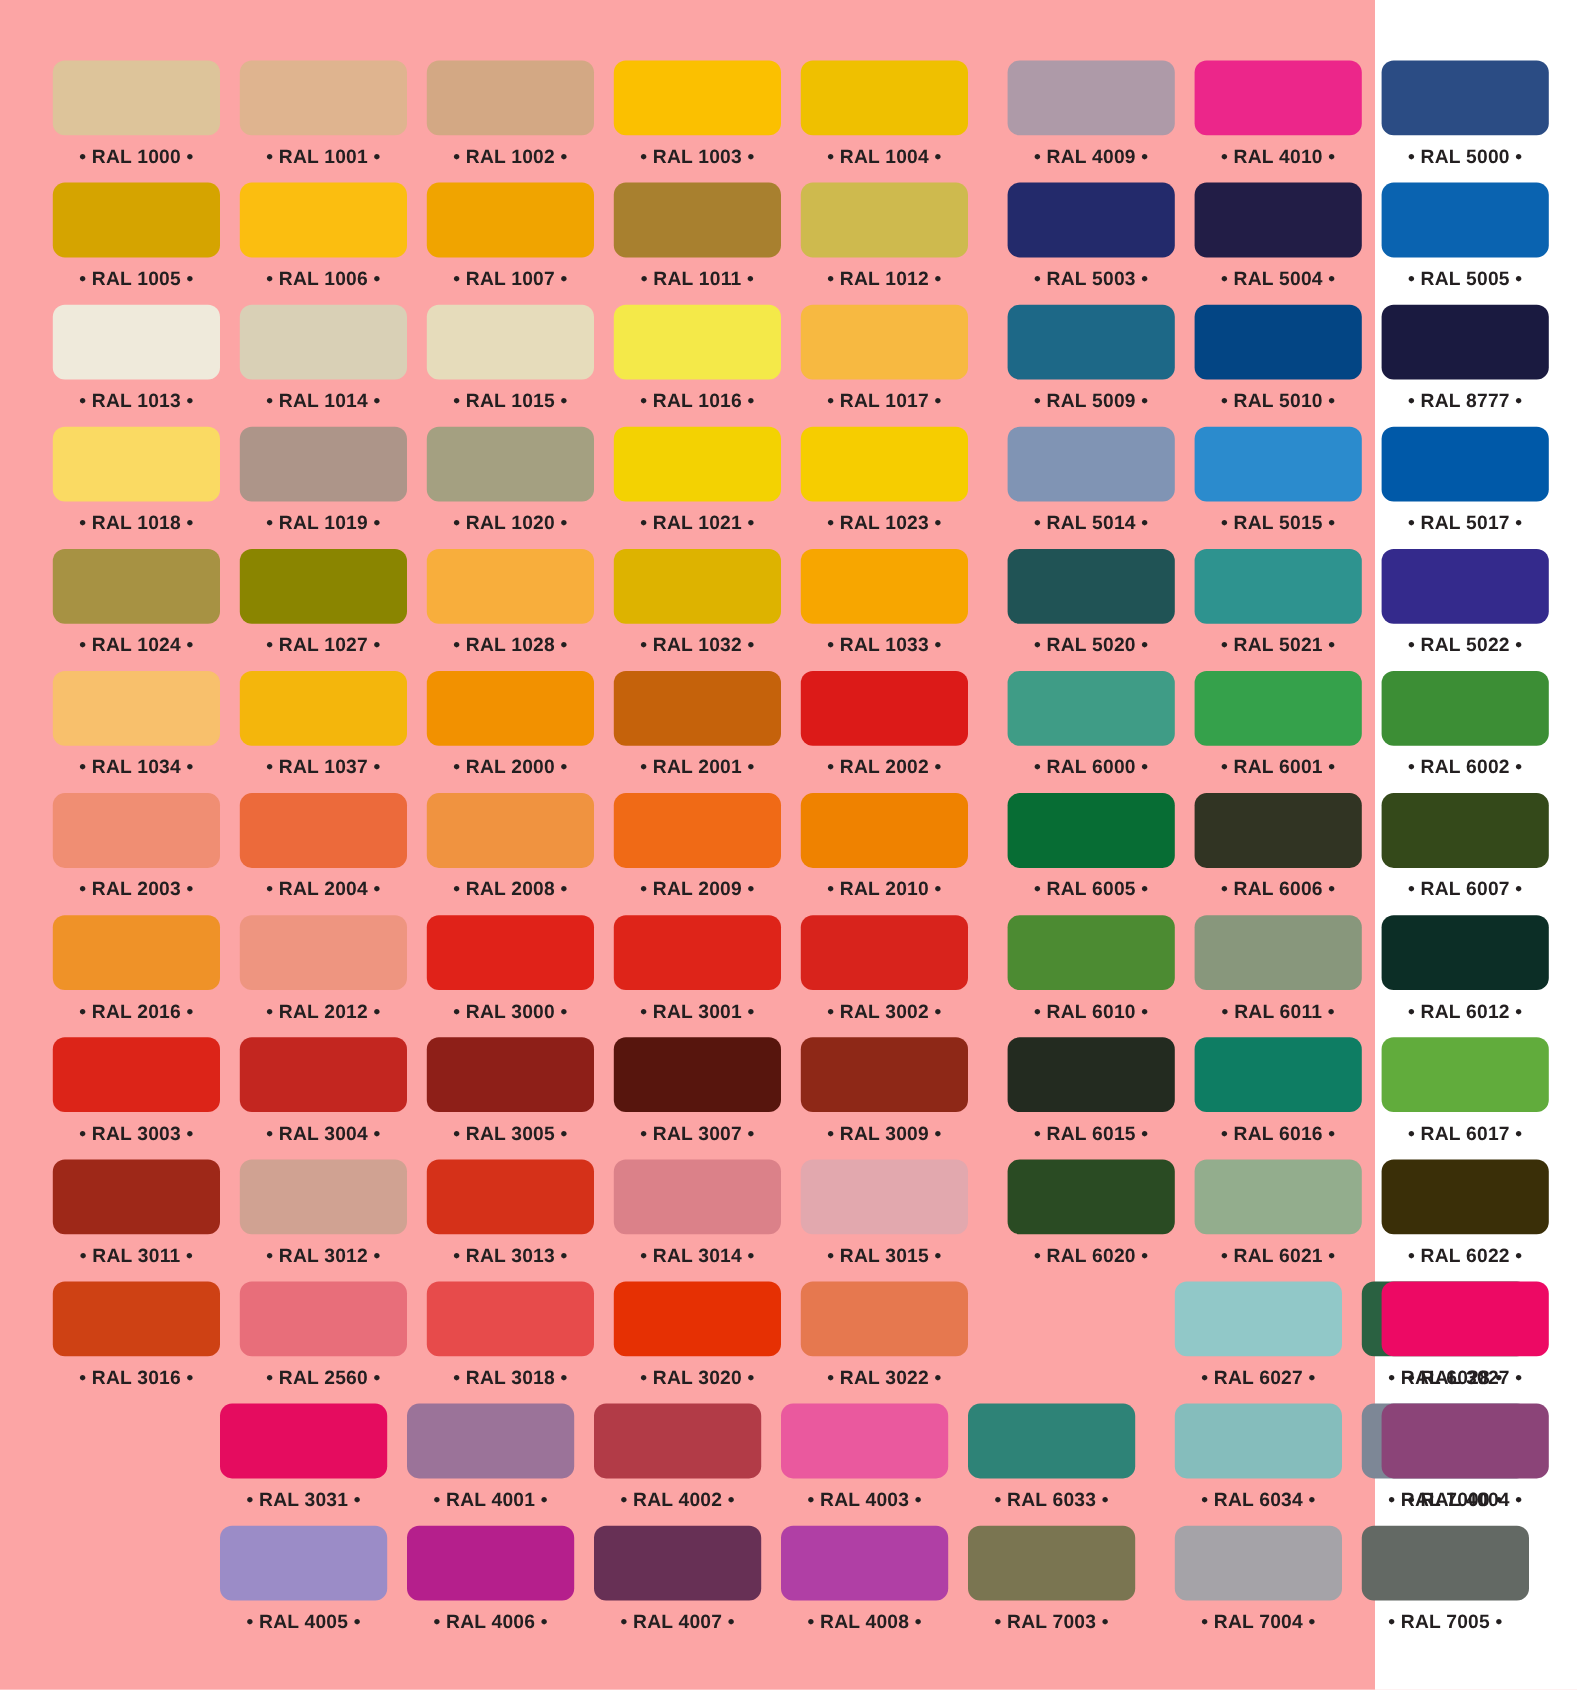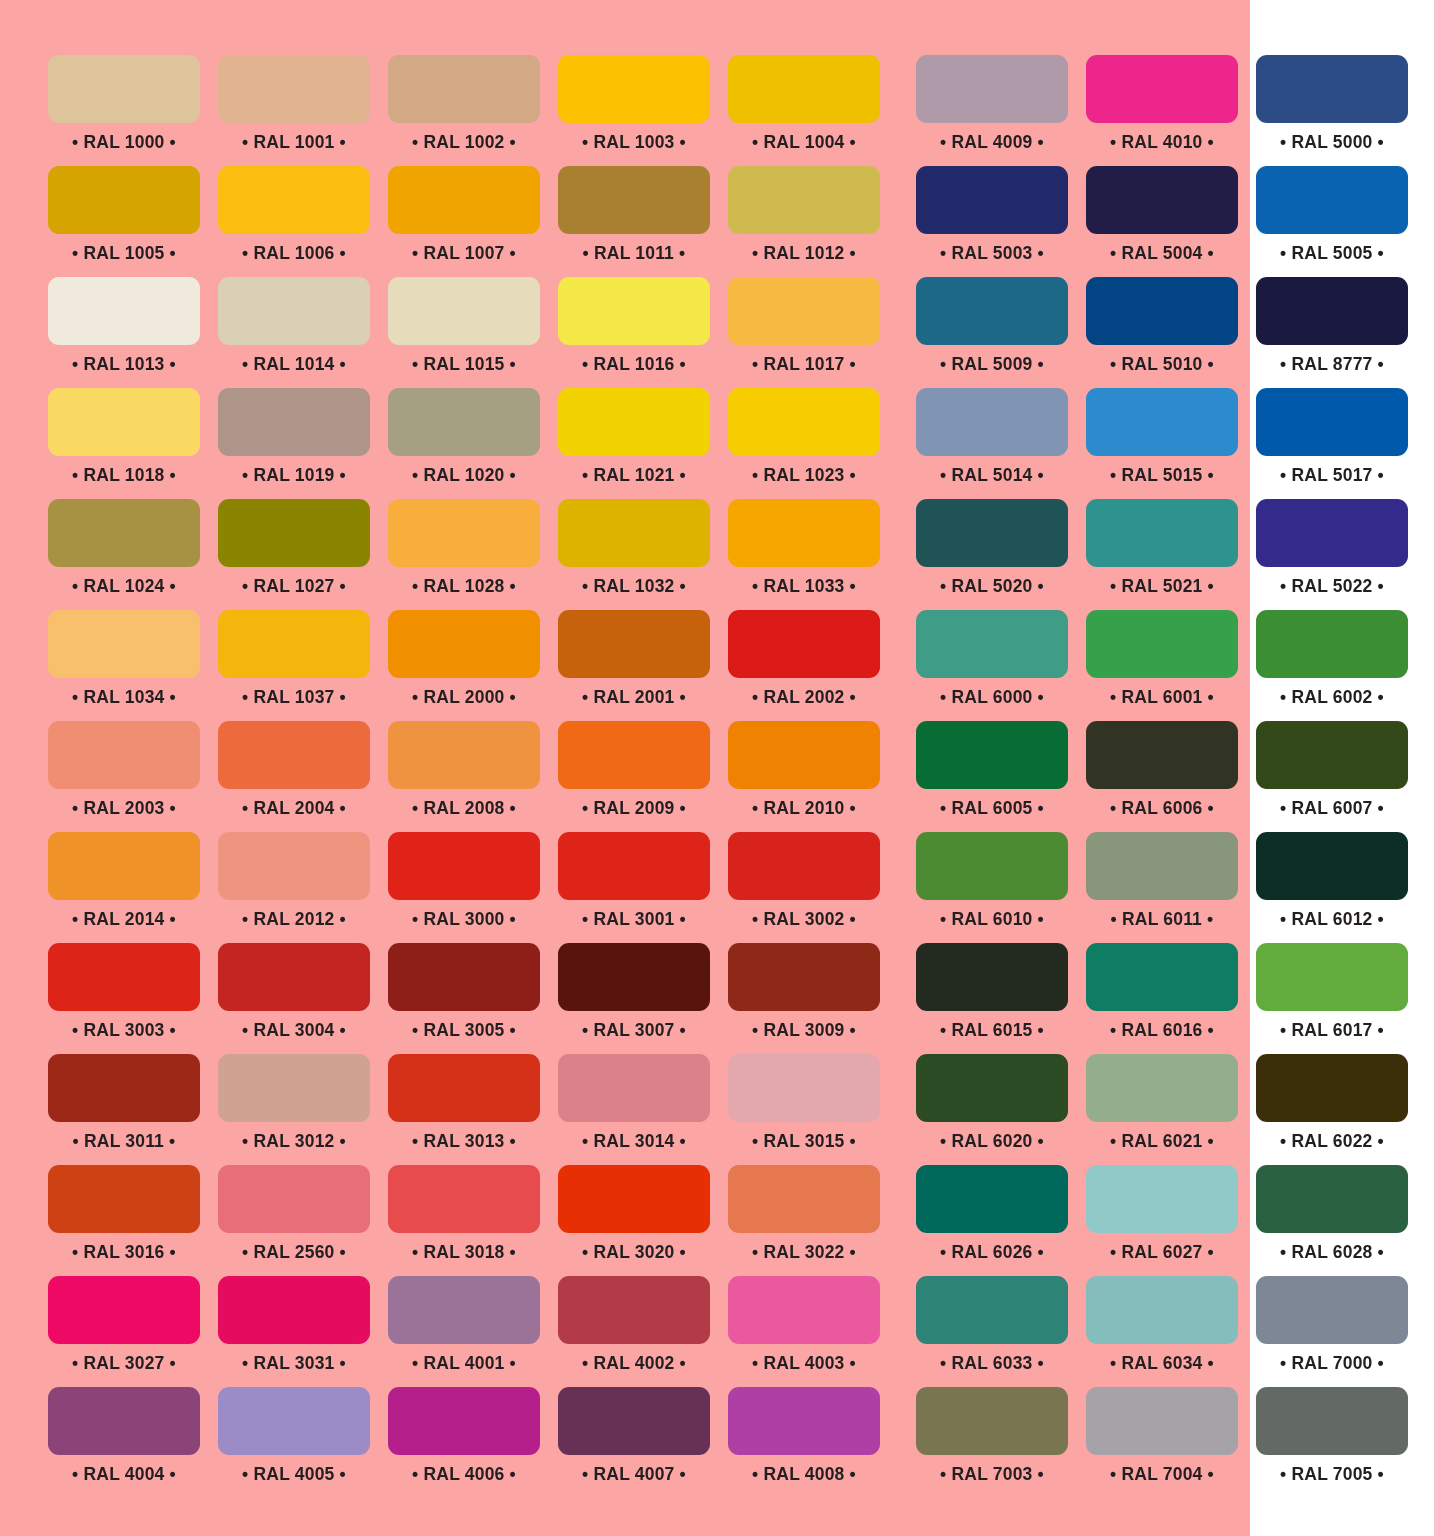--- a/index.html
+++ b/index.html
@@ -345,21 +345,21 @@
         <span class="swatch" style="background-color: rgb(49, 52, 35);"></span>
         <span class="label">• RAL 6006 •</span>
       </div>
       <div class="gutter"></div>
       <div class="cell">
         <span class="swatch" style="background-color: rgb(52, 73, 26);"></span>
         <span class="label">• RAL 6007 •</span>
       </div>
       <div class="cell">
         <span class="swatch" style="background-color: rgb(239, 146, 40);"></span>
-        <span class="label">• RAL 2014 •</span>
+        <span class="label">• RAL 2016 •</span>
       </div>
       <div class="gutter"></div>
       <div class="cell">
         <span class="swatch" style="background-color: rgb(238, 149, 128);"></span>
         <span class="label">• RAL 2012 •</span>
       </div>
       <div class="gutter"></div>
       <div class="cell">
         <span class="swatch" style="background-color: rgb(224, 34, 25);"></span>
         <span class="label">• RAL 3000 •</span>
@@ -485,24 +485,20 @@
       <div class="cell">
         <span class="swatch" style="background-color: rgb(230, 48, 3);"></span>
         <span class="label">• RAL 3020 •</span>
       </div>
       <div class="gutter"></div>
       <div class="cell">
         <span class="swatch" style="background-color: rgb(230, 120, 79);"></span>
         <span class="label">• RAL 3022 •</span>
       </div>
       <div class="gutter-wide"></div>
-      <div class="cell">
-        <span class="swatch" style="background-color: rgb(0, 104, 91);"></span>
-        <span class="label">• RAL 6026 •</span>
-      </div>
       <div class="gutter"></div>
       <div class="cell">
         <span class="swatch" style="background-color: rgb(145, 200, 200);"></span>
         <span class="label">• RAL 6027 •</span>
       </div>
       <div class="gutter"></div>
       <div class="cell">
         <span class="swatch" style="background-color: rgb(42, 97, 65);"></span>
         <span class="label">• RAL 6028 •</span>
       </div>

